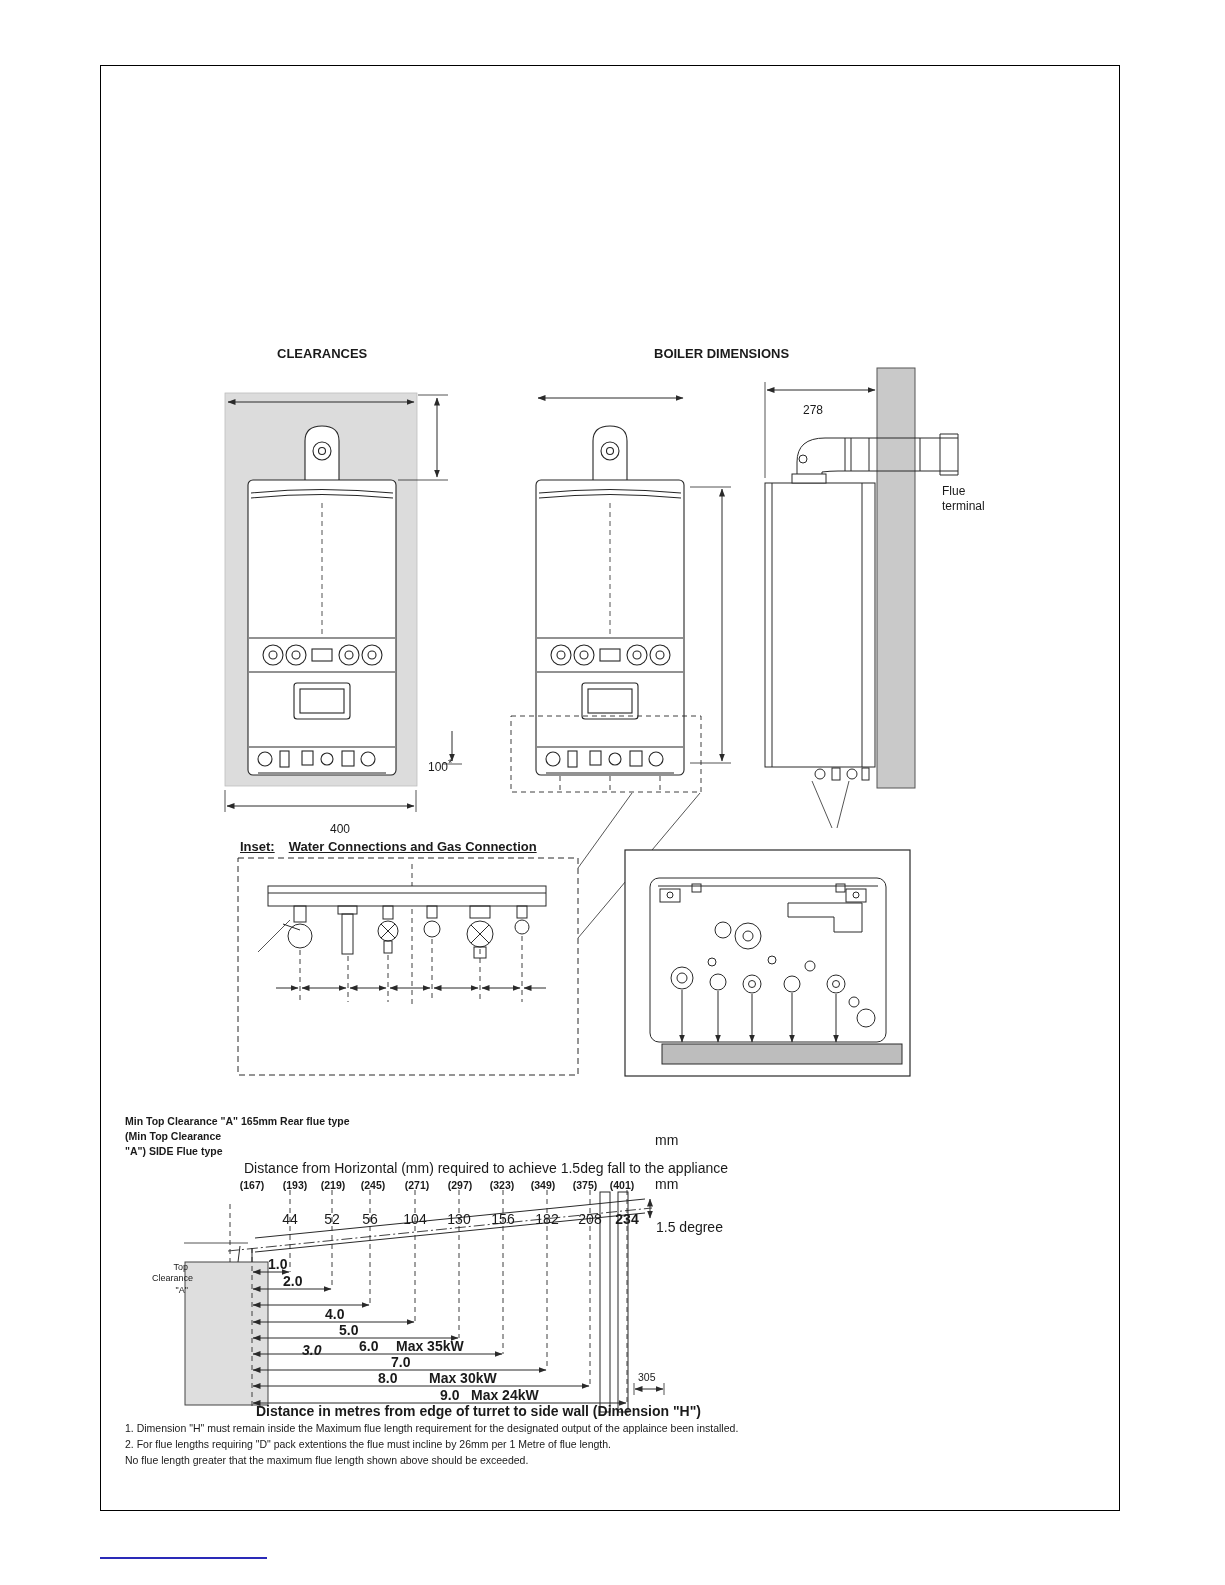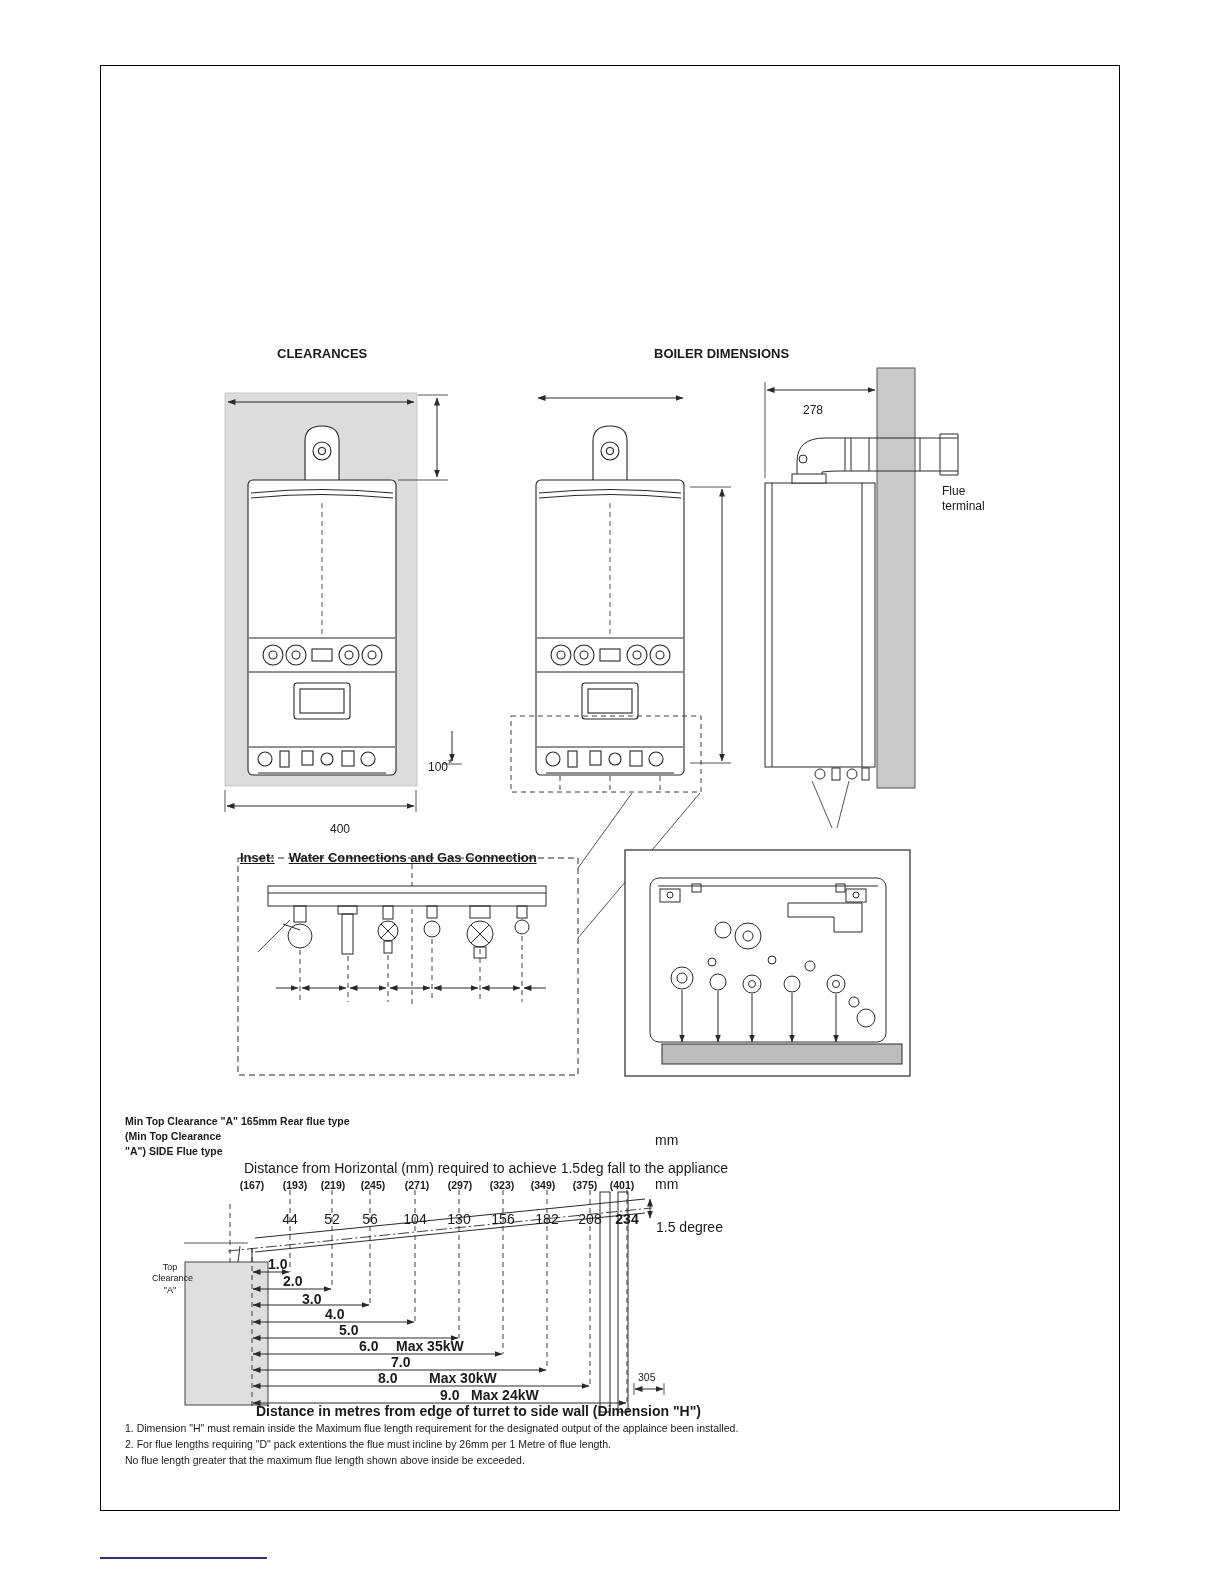--- a/index.html
+++ b/index.html
@@ -246,21 +246,21 @@
 <div class="t b f13" style="left:277px; top:346px;">CLEARANCES</div>
 <div class="t b f13" style="left:654px; top:346px;">BOILER DIMENSIONS</div>
 
 <div class="t f12 c" style="left:793px; top:368px; width:40px;">278</div>
 <div class="t f12 pre" style="left:916px; top:484px; white-space:pre-line;">Flue
 terminal</div>
 
 <div class="t f12" style="left:428px; top:760px;"><span>100</span><span class="star">*</span></div>
 <div class="t f12 c" style="left:320px; top:787px; width:40px;">400</div>
 
-<div class="t b f13 inset-title" style="left:240px; top:839px;margin-top:11px;"><span>Inset:</span><span style="margin-left:14px;">Water Connections and Gas Connection</span></div>
+<div class="t b f13 inset-title" style="left:240px; top:839px;"><span>Inset:</span><span style="margin-left:14px;">Water Connections and Gas Connection</span></div>
 
 <div class="t b f10" style="left:125px; top:1115px;">Min Top Clearance "A" 165mm Rear flue type</div>
 <div class="t b f10" style="left:125px; top:1130px;">(Min Top Clearance</div>
 <div class="t b f10" style="left:125px; top:1145px;">"A") SIDE Flue type</div>
 
 <div class="t b f10 c" style="left:230px; top:1144px; width:44px;">(167)</div>
 <div class="t b f10 c" style="left:273px; top:1144px; width:44px;">(193)</div>
 <div class="t b f10 c" style="left:311px; top:1144px; width:44px;">(219)</div>
 <div class="t b f10 c" style="left:351px; top:1144px; width:44px;">(245)</div>
 <div class="t b f10 c" style="left:395px; top:1144px; width:44px;">(271)</div>
@@ -278,36 +278,36 @@
 <div class="t f11 c" style="left:353px; top:1176px; width:34px;">56</div>
 <div class="t f11 c" style="left:398px; top:1176px; width:34px;">104</div>
 <div class="t f11 c" style="left:442px; top:1176px; width:34px;">130</div>
 <div class="t f11 c" style="left:486px; top:1176px; width:34px;">156</div>
 <div class="t f11 c" style="left:530px; top:1176px; width:34px;">182</div>
 <div class="t f11 c" style="left:573px; top:1176px; width:34px;">208</div>
 <div class="t f11 c" style="left:610px; top:1176px; width:34px;font-weight:bold;">234</div>
 <div class="t f11" style="left:655px; top:1176px;">mm</div>
 
 <div class="t f11" style="left:656px; top:1219px;">1.5 degree</div>
-<div class="t f9 c pre" style="left:126px; top:1227px; width:62px; white-space:pre-line;">Top Clearance
+<div class="t f9 c pre" style="left:126px; top:1227px; width:62px; white-space:pre-line;text-align:right;">Top Clearance
 "A"</div>
 
 <div class="t b f11" style="left:268px; top:1256px;">1.0</div>
 <div class="t b f11" style="left:283px; top:1273px;">2.0</div>
-<div class="t b f11" style="left:302px; top:1291px;">3.0</div>
+<div class="t b f11" style="left:302px; top:1342px;font-style:italic;">3.0</div>
 <div class="t b f11" style="left:325px; top:1306px;">4.0</div>
 <div class="t b f11" style="left:339px; top:1322px;">5.0</div>
 <div class="t b f11" style="left:359px; top:1338px;">6.0</div>
 <div class="t b f11" style="left:396px; top:1338px;">Max 35kW</div>
 <div class="t b f11" style="left:391px; top:1354px;">7.0</div>
 <div class="t b f11" style="left:378px; top:1370px;">8.0</div>
 <div class="t b f11" style="left:429px; top:1370px;">Max 30kW</div>
 <div class="t b f11" style="left:440px; top:1387px;">9.0</div>
 <div class="t b f11" style="left:471px; top:1387px;">Max 24kW</div>
 
 <div class="t f10" style="left:638px; top:1371px;">305</div>
 <div class="t b f11" style="left:256px; top:1403px;">Distance in metres from edge of turret to side wall (Dimension "H")</div>
 
 <div class="t f10" style="left:125px; top:1422px;">1. Dimension "H" must remain inside the Maximum flue length requirement for the designated output of the applaince been installed.</div>
 <div class="t f10" style="left:125px; top:1438px;">2. For flue lengths requiring "D" pack extentions the flue must incline by 26mm per 1 Metre of flue length.</div>
-<div class="t f10" style="left:125px; top:1454px;">No flue length greater that the maximum flue length shown above inside be exceeded.</div>
+<div class="t f10" style="left:125px; top:1454px;">No flue length greater that the maximum flue length shown above should be exceeded.</div>
 
 <div class="linkline"></div>
 
 </body></html>

